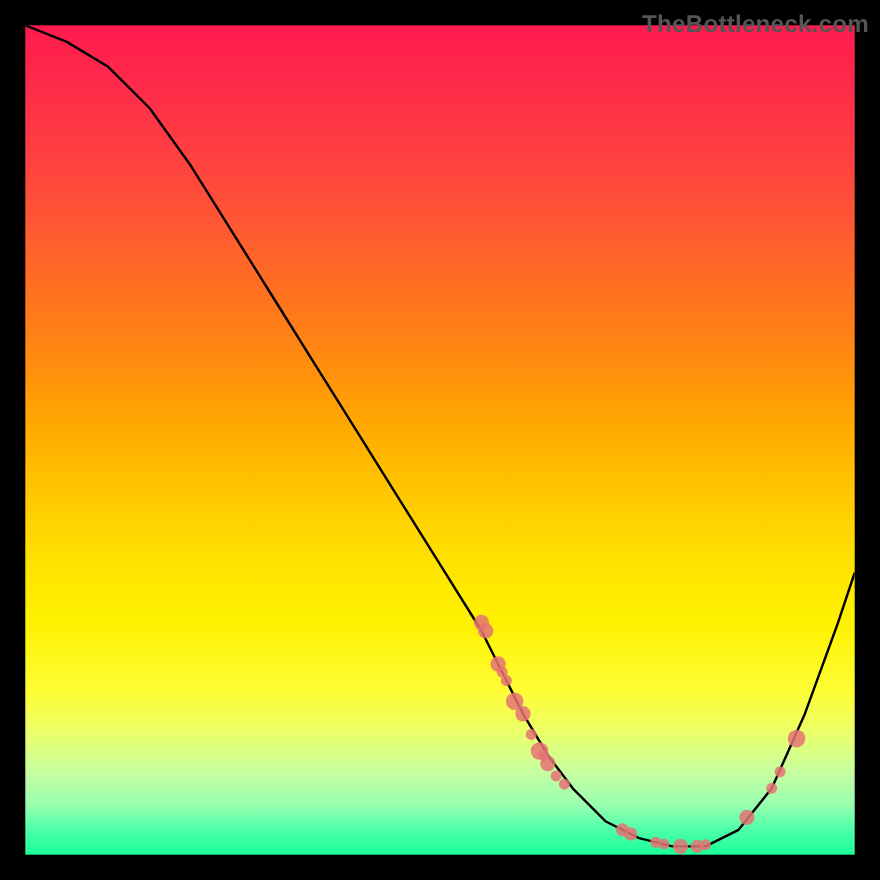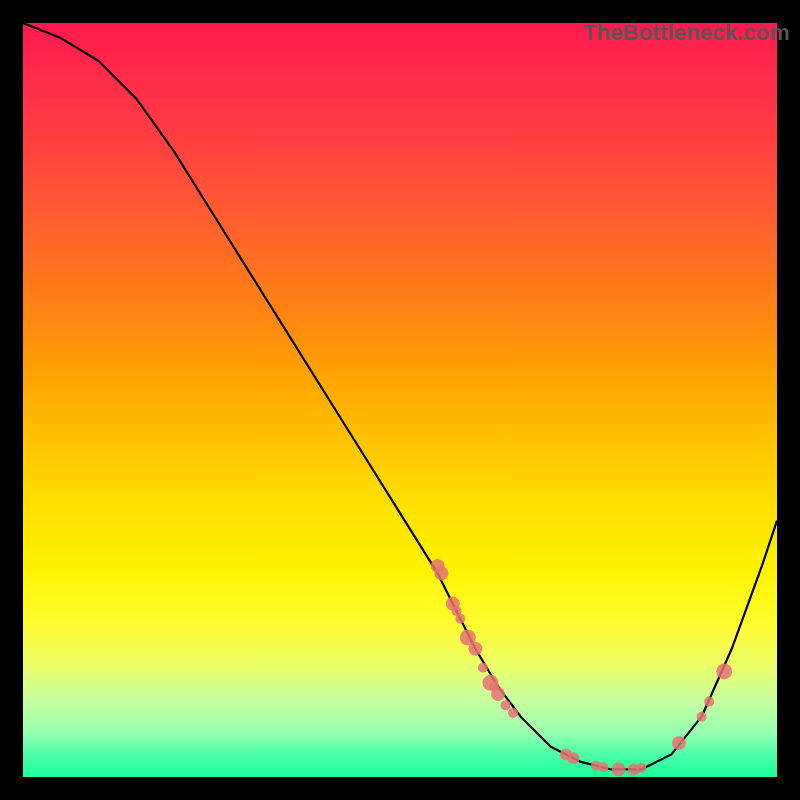--- a/index.html
+++ b/index.html
@@ -35,21 +35,21 @@
       #fffd33 80%,
       #ecff66 85%,
       #c6ffa0 90%,
       #99ffb0 94%,
       #4dffa8 97%,
       #1aff99 100%
     );
   }
   .watermark {
     position: absolute;
-    top: 20px;
+    top: 9px;
     right: 10px;
     color: #555555;
     font-size: 22px;
     font-weight: bold;
     letter-spacing: 0.2px;
     z-index: 5;
   }
   svg.curve {
     position: absolute;
     inset: 0;

